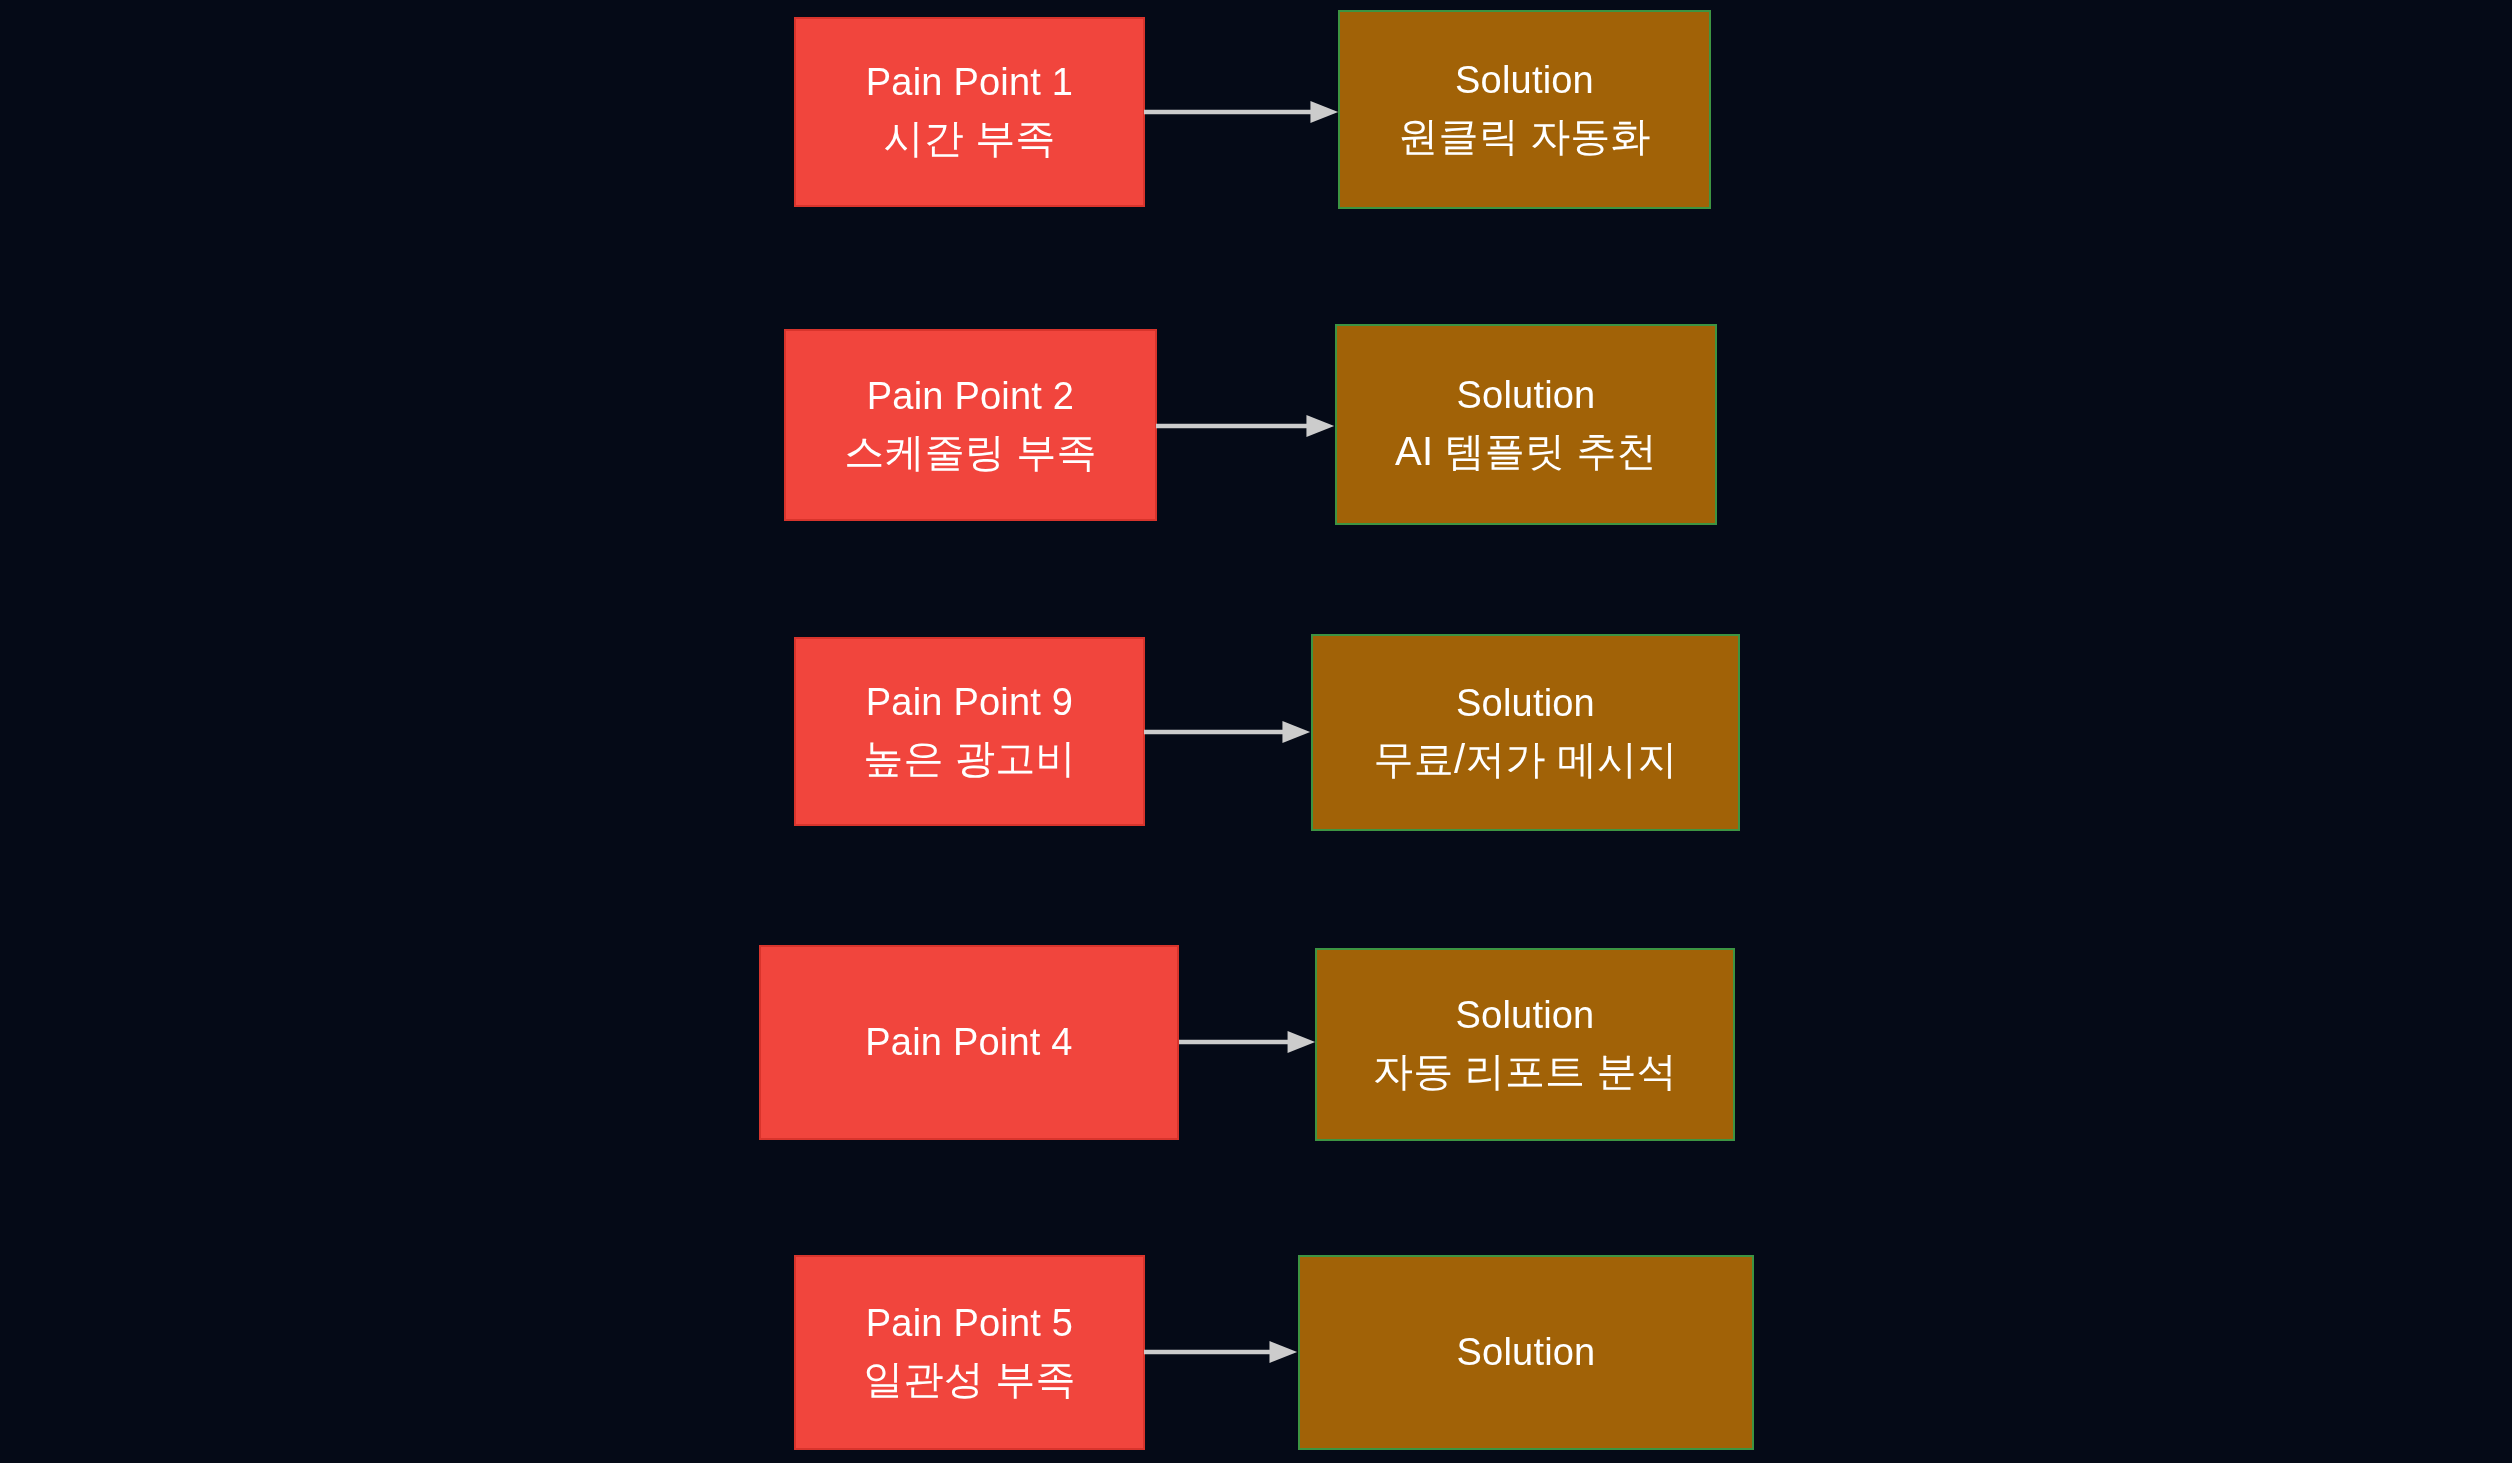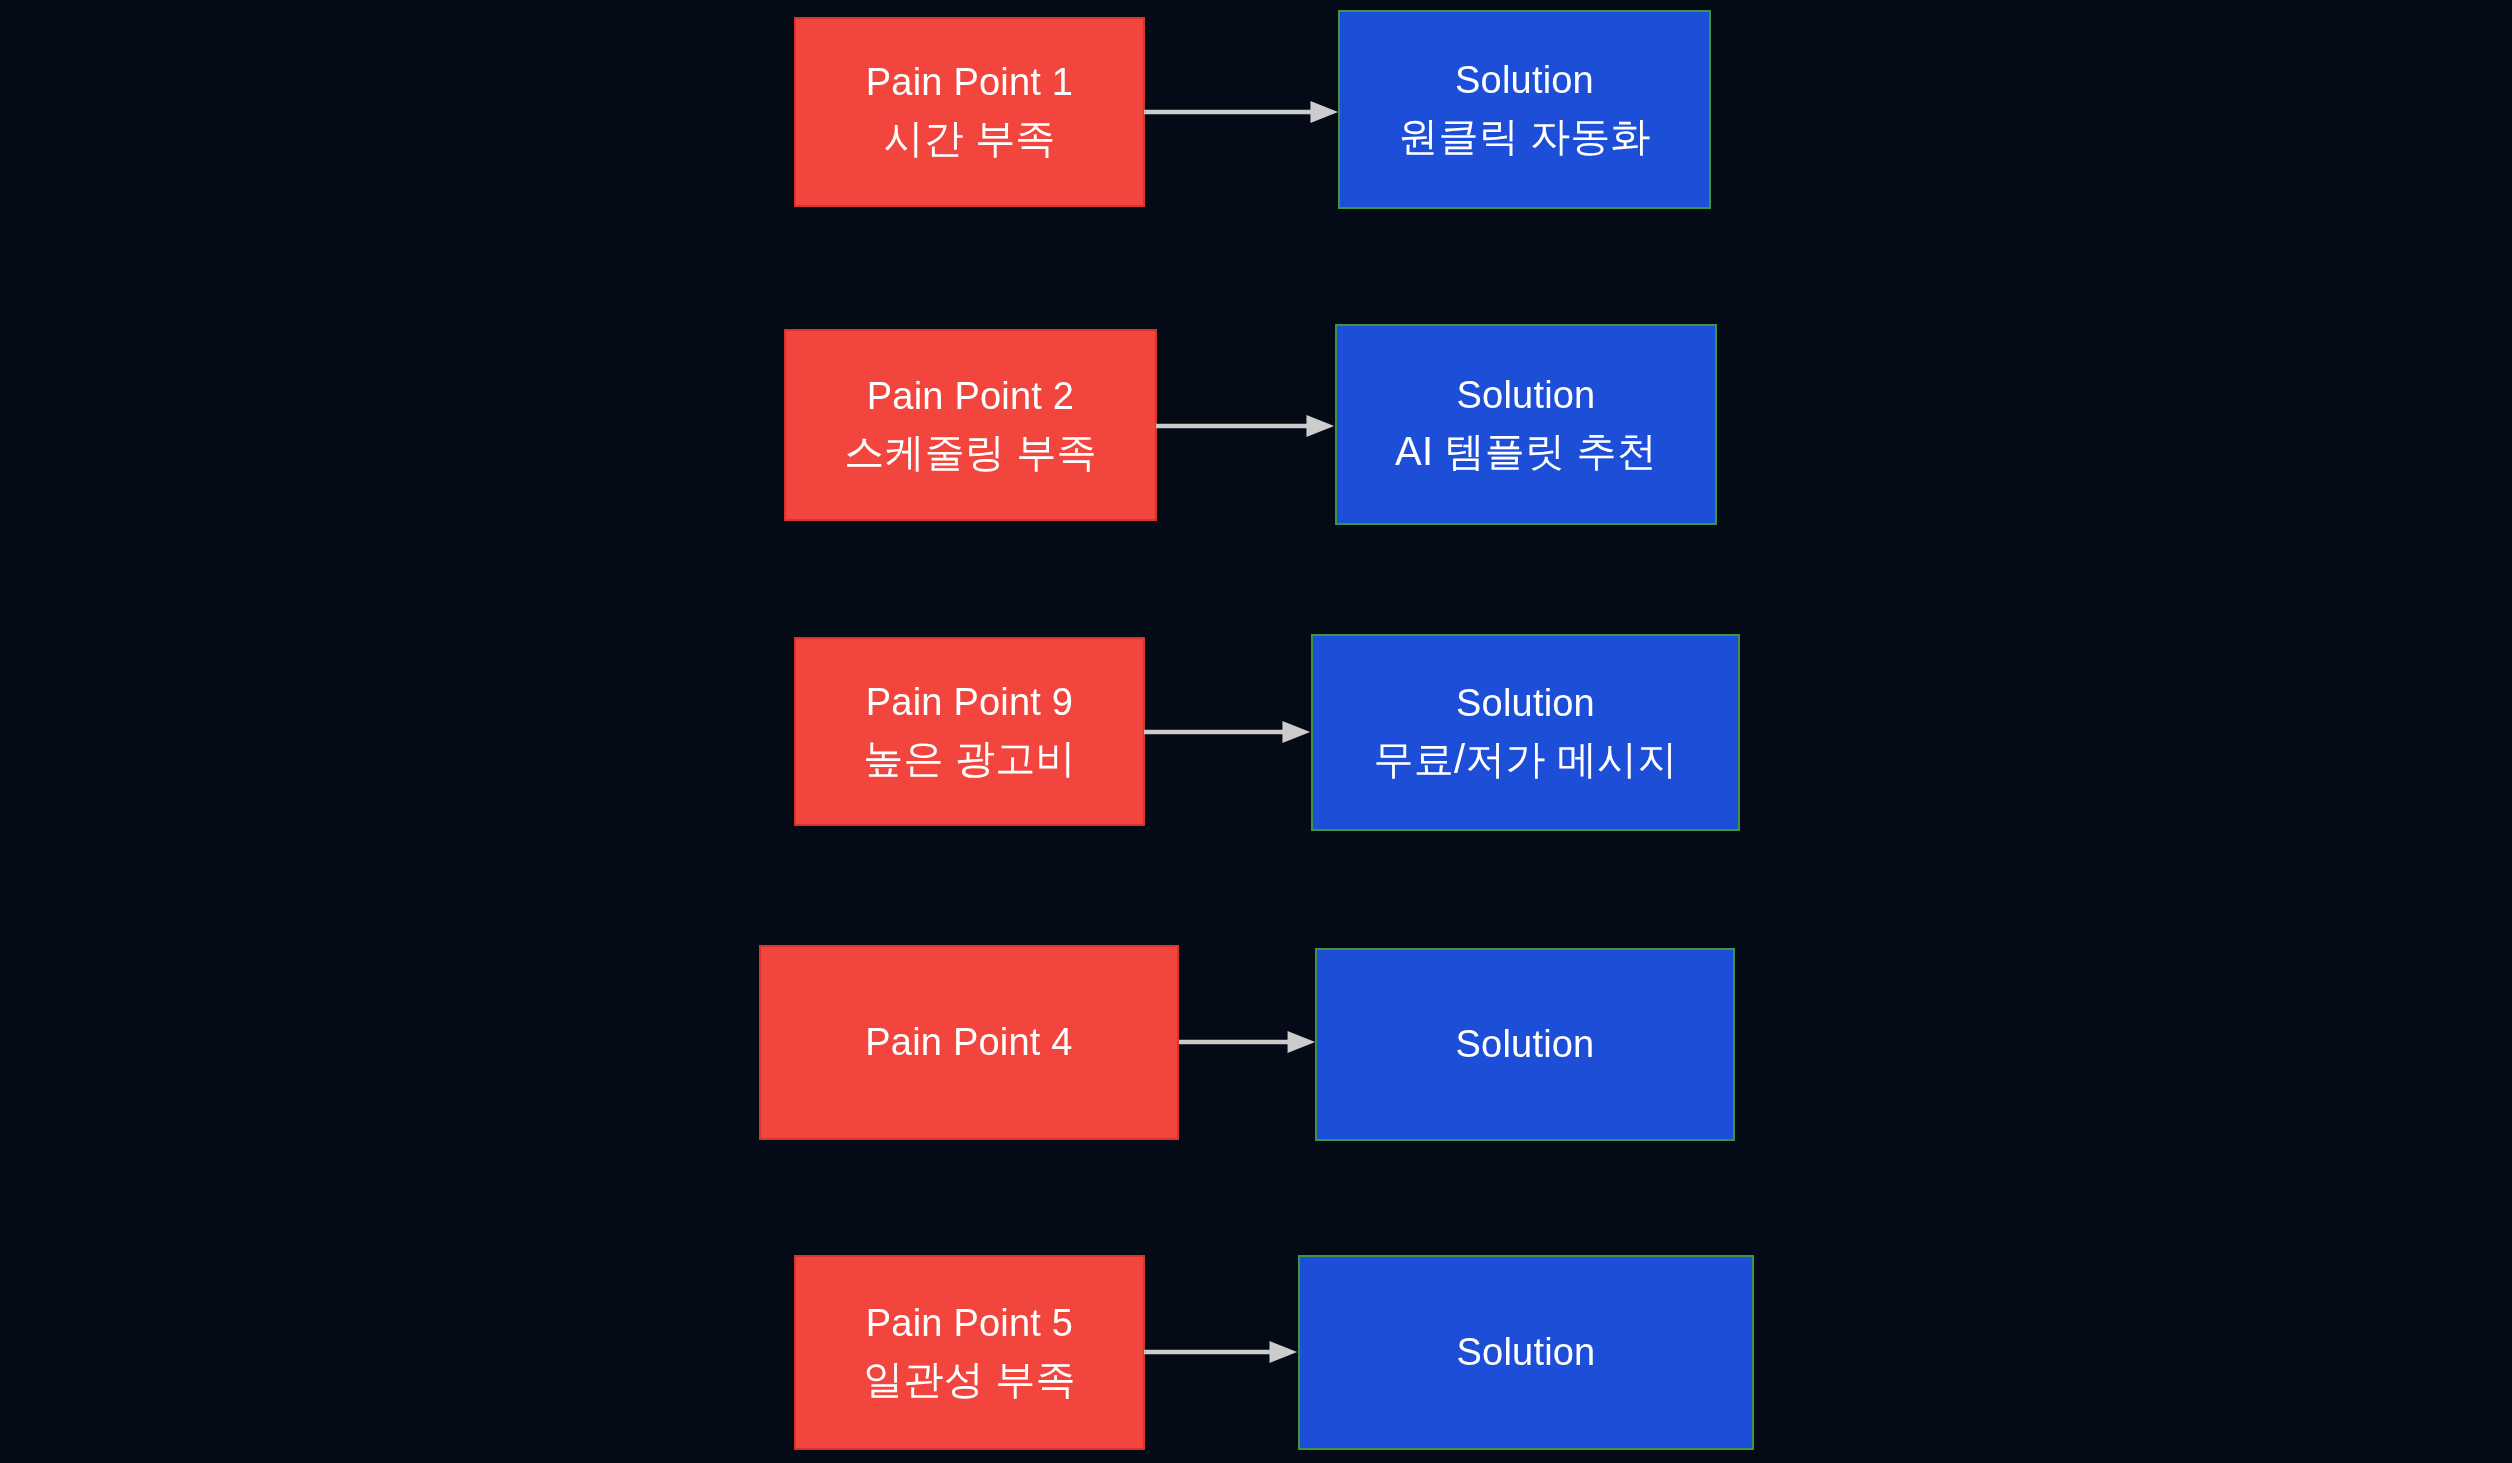--- a/index.html
+++ b/index.html
@@ -43,21 +43,21 @@
     font-size: 40px;
     font-weight: 400;
     letter-spacing: 0.2px;
     white-space: nowrap;
   }
   .pain {
     background: #f1453d;
     border: 2.8px solid #d8342c;
   }
   .solution {
-    background: #1d4ed8;
+    background: #a16207;
     border: 2.8px solid #3d9442;
   }
   .arrow {
     position: absolute;
     height: 28px;
     pointer-events: none;
   }
   .arrow svg {
     display: block;
     overflow: visible;
@@ -124,20 +124,21 @@
       <span class="line1">Pain Point 4</span>
     </div>
     <div class="arrow" style="left:1179px; top:1028px; width:138px;">
       <svg width="138" height="28" viewBox="0 0 150 30">
         <line x1="0" y1="15" x2="120" y2="15" stroke="#cccccc" stroke-width="5"></line>
         <polygon points="118,3 148,15 118,27" fill="#cccccc"></polygon>
       </svg>
     </div>
     <div class="node solution" style="left:1315px; top:948px; width:420px; height:193px;">
       <span class="line1">Solution</span>
+      <span class="line2">자동 리포트 분석</span>
     </div>
   </div>
 
   <div class="row">
     <div class="node pain" style="left:794px; top:1255px; width:351px; height:195px;">
       <span class="line1">Pain Point 5</span>
       <span class="line2">일관성 부족</span>
     </div>
     <div class="arrow" style="left:1144px; top:1338px; width:155px;">
       <svg width="155" height="28" viewBox="0 0 168 30">

